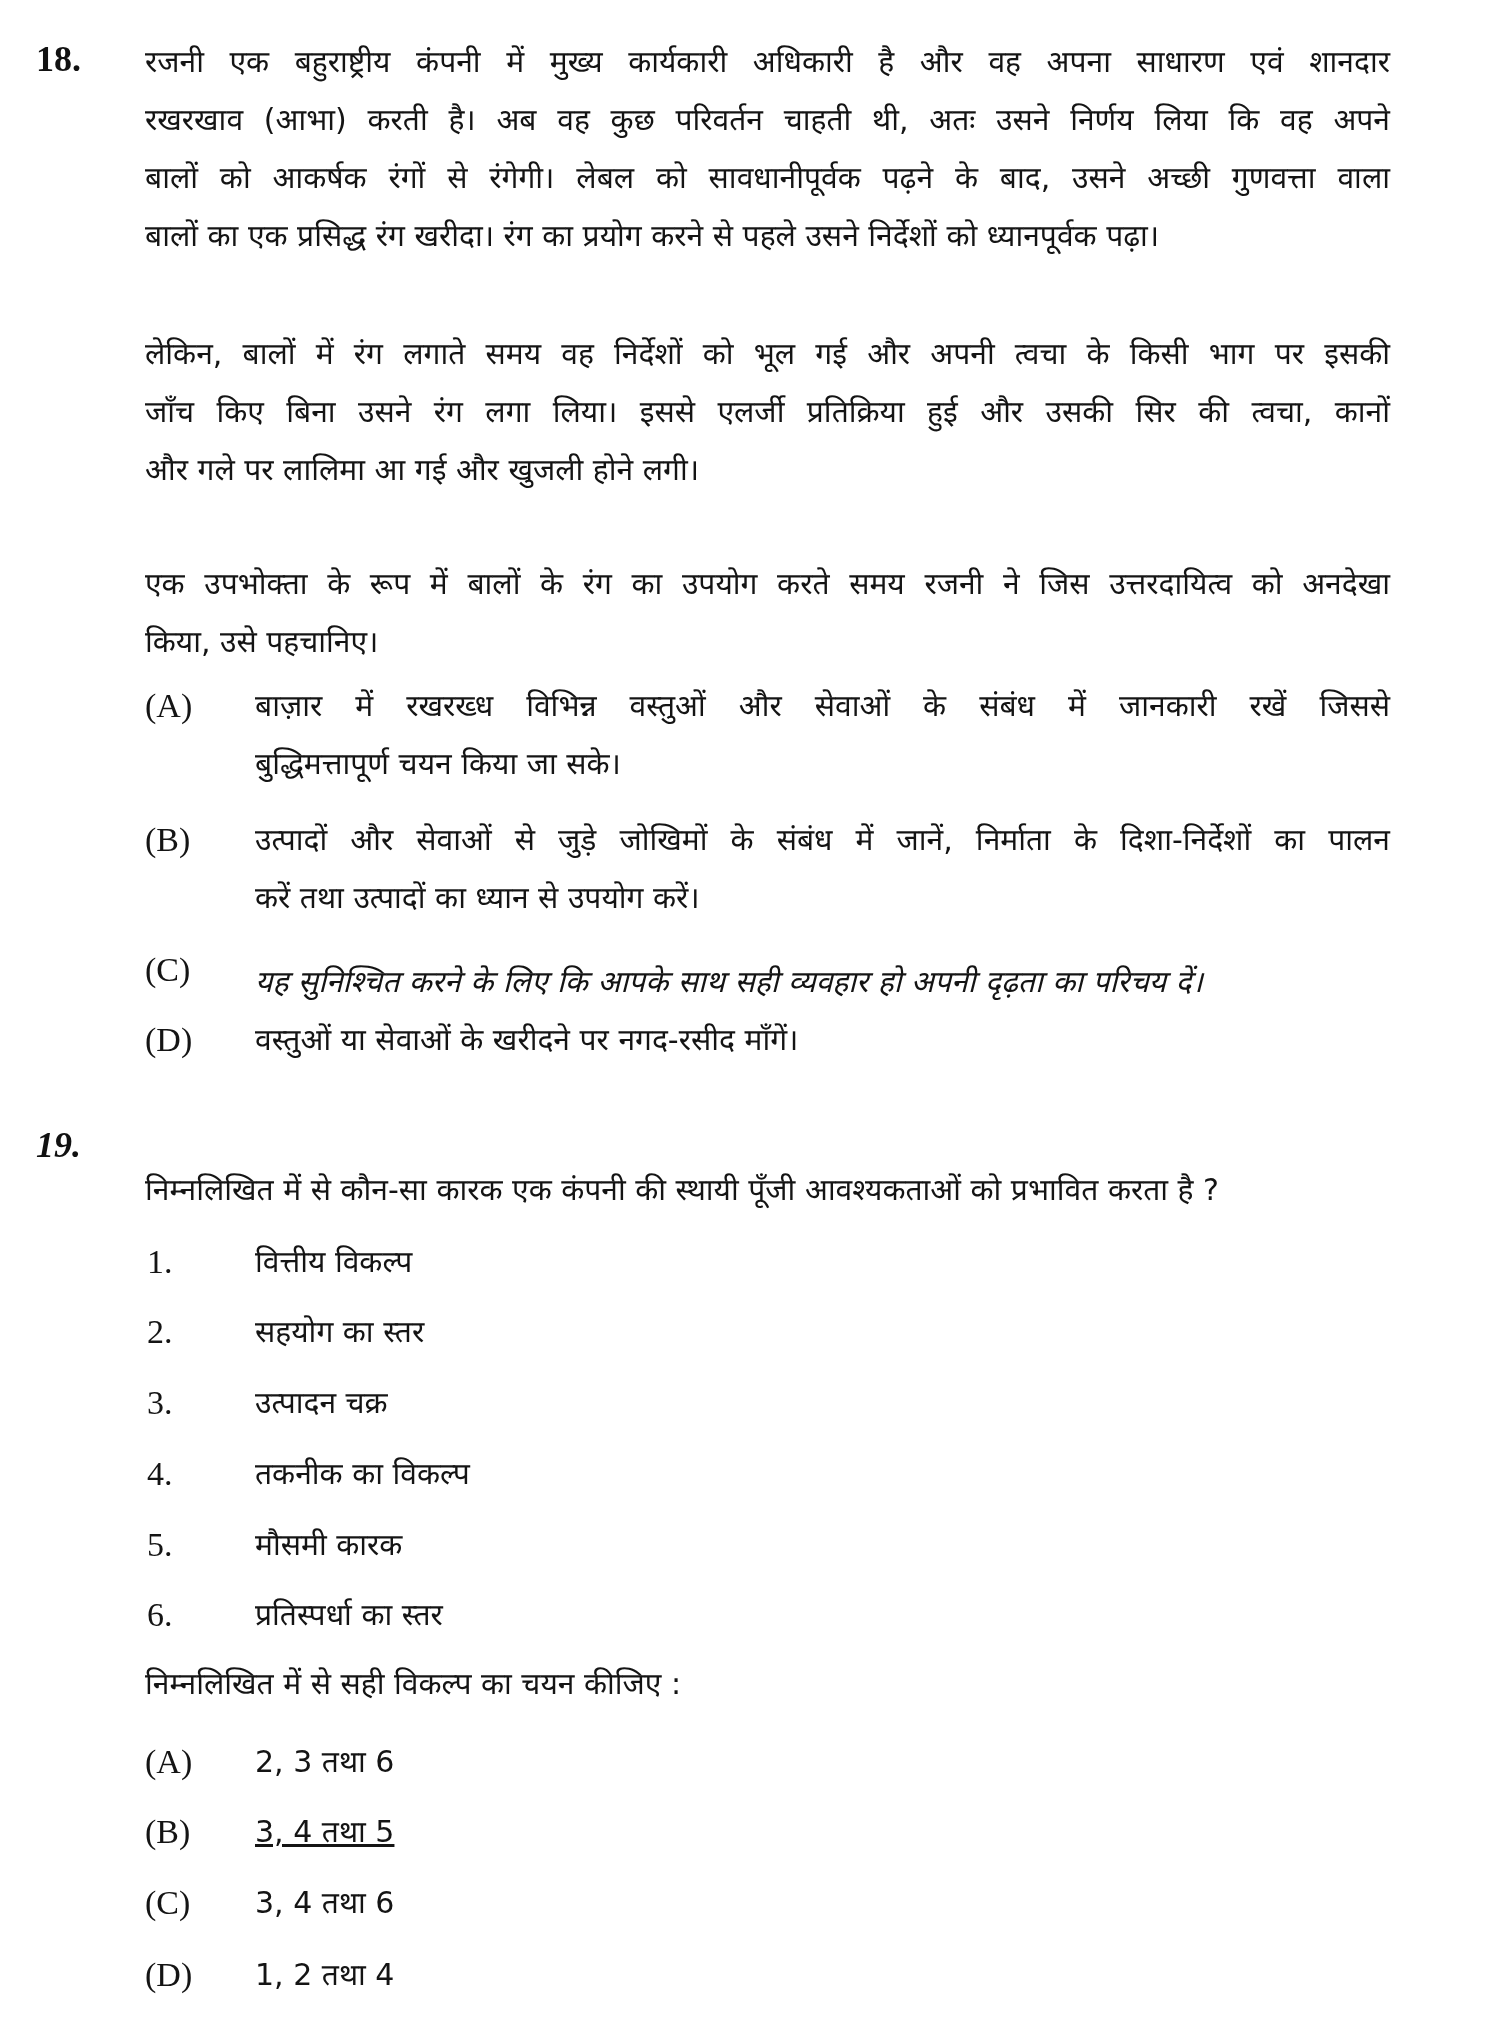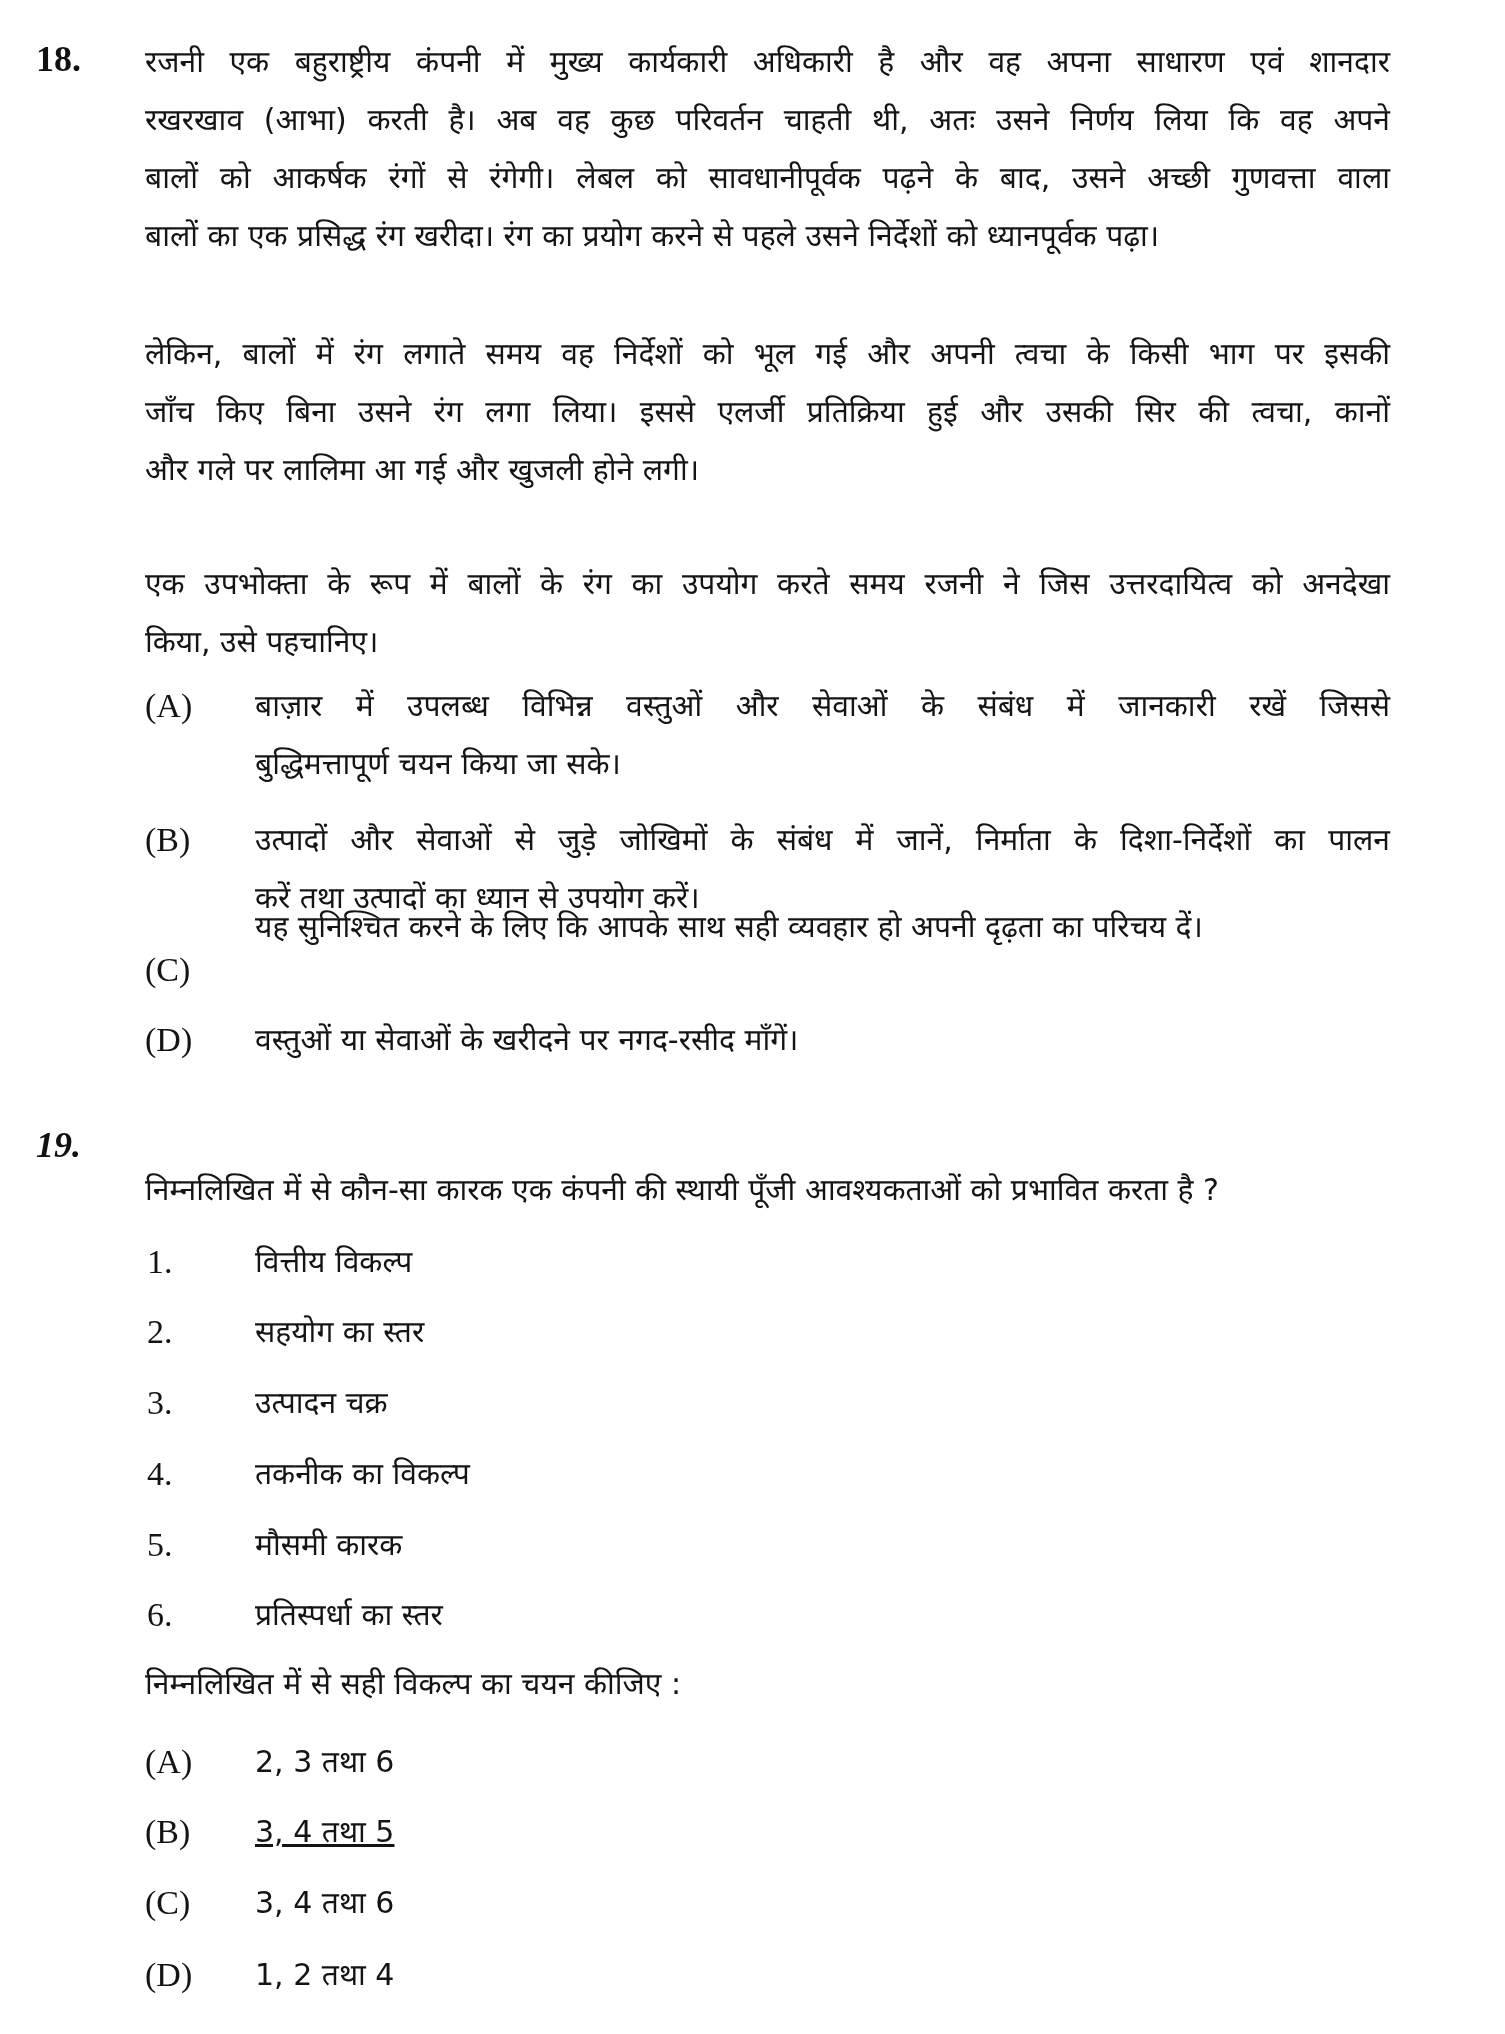--- a/index.html
+++ b/index.html
@@ -109,33 +109,33 @@
       <div class="line" style="top:450px;">और गले पर लालिमा आ गई और खुजली होने लगी।</div>
     </div>
 
     <div>
       <div class="line justify" style="top:564px;">एक उपभोक्ता के रूप में बालों के रंग का उपयोग करते समय रजनी ने जिस उत्तरदायित्व को अनदेखा</div>
       <div class="line" style="top:622px;">किया, उसे पहचानिए।</div>
     </div>
 
     <div>
       <div class="opt-label" style="top:686px;">(A)</div>
-      <div class="opt-text justify" style="top:686px;">बाज़ार में उपलब्ध विभिन्न वस्तुओं और सेवाओं के संबंध में जानकारी रखें जिससे</div>
+      <div class="opt-text justify" style="top:686px;">बाज़ार में रखरख्ध विभिन्न वस्तुओं और सेवाओं के संबंध में जानकारी रखें जिससे</div>
       <div class="opt-text" style="top:744px;">बुद्धिमत्तापूर्ण चयन किया जा सके।</div>
     </div>
 
     <div>
       <div class="opt-label" style="top:820px;">(B)</div>
       <div class="opt-text justify" style="top:820px;">उत्पादों और सेवाओं से जुड़े जोखिमों के संबंध में जानें, निर्माता के दिशा-निर्देशों का पालन</div>
       <div class="opt-text" style="top:878px;">करें तथा उत्पादों का ध्यान से उपयोग करें।</div>
     </div>
 
     <div>
       <div class="opt-label" style="top:950px;">(C)</div>
-      <div class="opt-text" style="top:907px;">यह सुनिश्चित करने के लिए कि आपके साथ सही व्यवहार हो अपनी दृढ़ता का परिचय दें।</div>
+      <div class="opt-text" style="top:962px;font-style:italic;">यह सुनिश्चित करने के लिए कि आपके साथ सही व्यवहार हो अपनी दृढ़ता का परिचय दें।</div>
     </div>
 
     <div>
       <div class="opt-label" style="top:1020px;">(D)</div>
       <div class="opt-text" style="top:1020px;">वस्तुओं या सेवाओं के खरीदने पर नगद-रसीद माँगें।</div>
     </div>
   </div>
 
   <div>
     <div class="qnum" style="top:1124px;font-style:italic;">19.</div>

